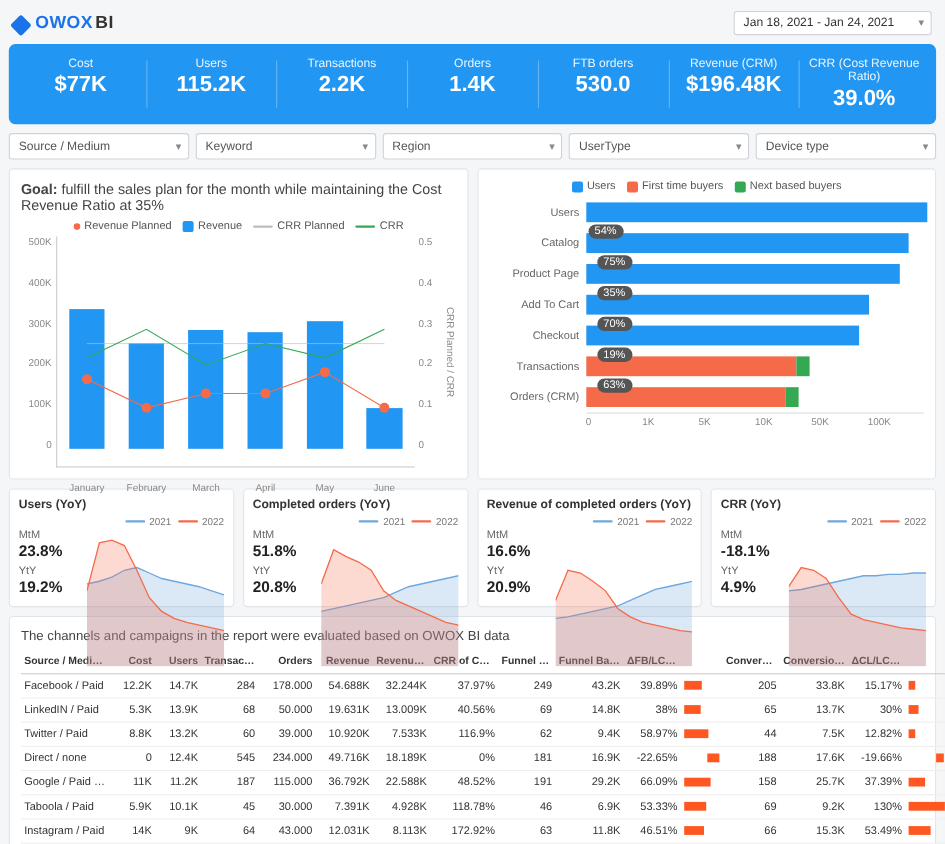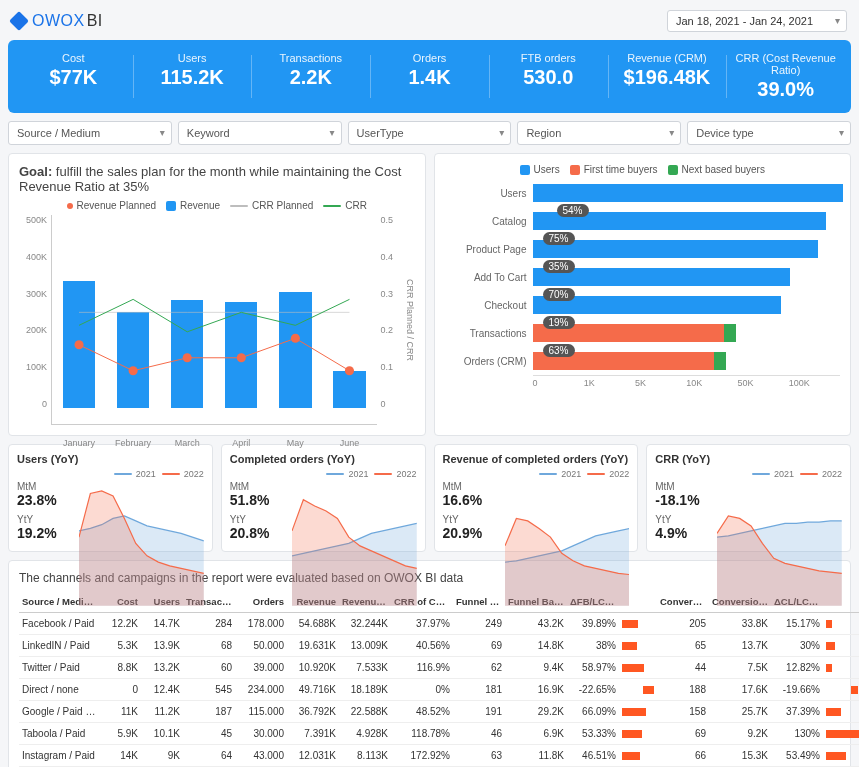--- a/index.html
+++ b/index.html
@@ -15,21 +15,21 @@
     margin: 0 auto;
     padding: 8px;
   }
   
   .topbar {
     display: flex;
     justify-content: space-between;
     align-items: center;
     padding: 2px 4px 8px 4px;
   }
-  .logo { display: flex; align-items: center; font-weight: 400; font-size: 16px; letter-spacing: 0.5px; }
+  .logo { display: flex; align-items: flex-end; font-weight: 700; font-size: 16px; letter-spacing: 0.5px; }
   .logo .cube { width: 14px; height: 14px; background: #1a73e8; transform: rotate(45deg); margin-right: 6px; border-radius: 2px; }
   .logo .o { color: #1a73e8; }
   .logo .b { color: #333; margin-left: 2px; }
   .daterange {
     background: #fff; border: 1px solid #d0d4da; border-radius: 3px;
     padding: 4px 20px 4px 8px; font-size: 11px; position: relative; min-width: 180px;
   }
   .daterange:after { content: "▾"; position: absolute; right: 6px; top: 4px; color: #888; font-size: 10px; }
 
   
@@ -160,22 +160,22 @@
       </div>
       <div class="kpi">
         <div class="kl">CRR (Cost Revenue Ratio)</div>
         <div class="kv">39.0%</div>
       </div>
     </div>
 
   <div class="filters" id="filters">
       <div class="filter">Source / Medium</div>
       <div class="filter">Keyword</div>
+      <div class="filter">Region</div>
       <div class="filter">UserType</div>
-      <div class="filter">Region</div>
       <div class="filter">Device type</div>
     </div>
 
   <div class="row">
 
     <div class="panel flex1">
       <div class="goal-title">
         <b>Goal:</b>
         <span>fulfill the sales plan for the month while maintaining the Cost Revenue Ratio at 35%</span>
       </div>
@@ -272,21 +272,21 @@
         <span class="lg">
             <span class="sw sq" style="background:#34a853"></span>
             <span>Next based buyers</span>
           </span>
       </div>
       <div class="funnel-wrap" id="funnelRows">
           <div class="funnel-row">
             <div class="funnel-label">Users</div>
             <div class="funnel-track">
               <div class="fseg" style="left: 0%; width: 100.828%; background: rgb(33, 150, 243);"></div>
-              <div class="fbadge" style="left: 24px;">54%</div>
+              <div class="fbadge" style="left: 2px;">54%</div>
             </div>
           </div>
           <div class="funnel-row">
             <div class="funnel-label">Catalog</div>
             <div class="funnel-track">
               <div class="fseg" style="left: 0%; width: 95.4171%; background: rgb(33, 150, 243);"></div>
               <div class="fbadge" style="left: 10px;">75%</div>
             </div>
           </div>
           <div class="funnel-row">

